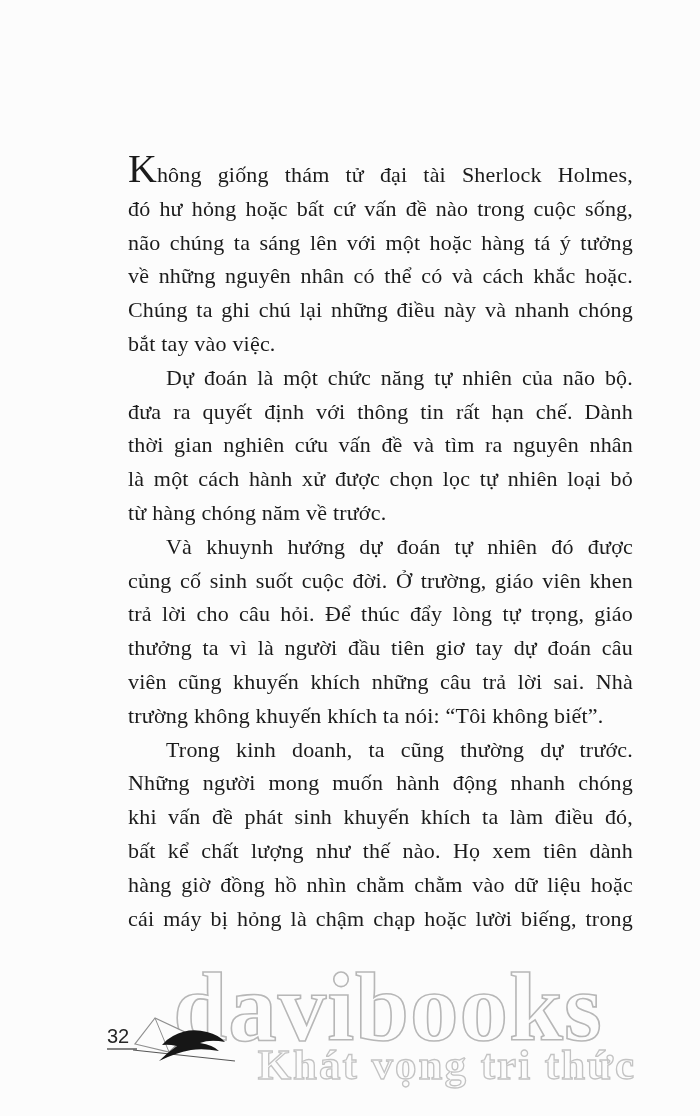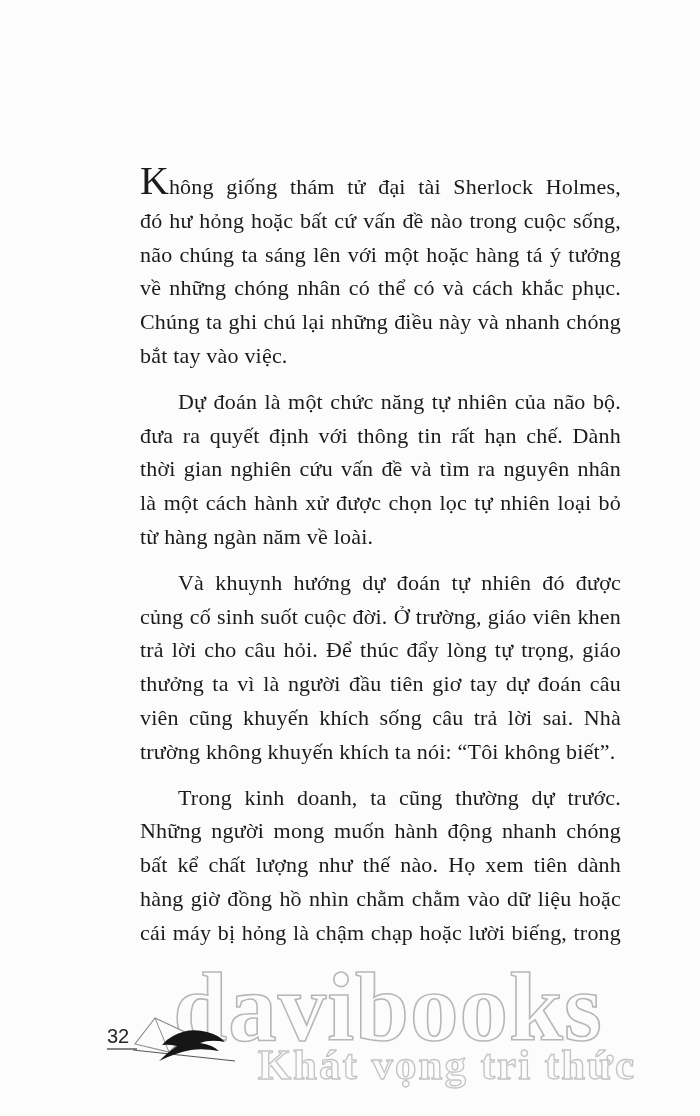--- a/index.html
+++ b/index.html
@@ -12,21 +12,21 @@
     color:#1b1b1b;
     overflow:hidden;
   }
   .text-block {
     position:absolute;
     left:128px; top:158px; width:505px;
     font-size:22px;
     line-height:33.8px;
     letter-spacing:0.2px;
   }
-  .para { margin:12px; }
+  .para { margin:0; }
   .line {
     text-align:justify;
     text-align-last:justify;
   }
   .line.last { text-align-last:left; }
   .line.indent { text-indent:38px; }
   .dropcap {
     font-size:40px;
     line-height:0;
     letter-spacing:0;
@@ -85,42 +85,43 @@
   <div class="watermark">
     <div class="wm-title">davibooks</div>
     <div class="wm-subtitle">Khát vọng tri thức</div>
   </div>
 
   <div class="text-block">
       <div class="para">
         <div class="line"><span class="dropcap">K</span>hông giống thám tử đại tài Sherlock Holmes,</div>
         <div class="line">đó hư hỏng hoặc bất cứ vấn đề nào trong cuộc sống,</div>
         <div class="line">não chúng ta sáng lên với một hoặc hàng tá ý tưởng</div>
-        <div class="line">về những chóng nhân có thể có và cách khắc phục.</div>
+        <div class="line">về những nguyên nhân có thể có và cách khắc hoặc.</div>
         <div class="line">Chúng ta ghi chú lại những điều này và nhanh chóng</div>
         <div class="line last">bắt tay vào việc.</div>
       </div>
       <div class="para">
         <div class="line indent">Dự đoán là một chức năng tự nhiên của não bộ.</div>
         <div class="line">đưa ra quyết định với thông tin rất hạn chế. Dành</div>
         <div class="line">thời gian nghiên cứu vấn đề và tìm ra nguyên nhân</div>
         <div class="line">là một cách hành xử được chọn lọc tự nhiên loại bỏ</div>
-        <div class="line last">từ hàng ngàn năm về loài.</div>
+        <div class="line last">từ hàng chóng năm về trước.</div>
       </div>
       <div class="para">
         <div class="line indent">Và khuynh hướng dự đoán tự nhiên đó được</div>
         <div class="line">củng cố sinh suốt cuộc đời. Ở trường, giáo viên khen</div>
         <div class="line">trả lời cho câu hỏi. Để thúc đẩy lòng tự trọng, giáo</div>
         <div class="line">thưởng ta vì là người đầu tiên giơ tay dự đoán câu</div>
-        <div class="line">viên cũng khuyến khích sống câu trả lời sai. Nhà</div>
+        <div class="line">viên cũng khuyến khích những câu trả lời sai. Nhà</div>
         <div class="line last">trường không khuyến khích ta nói: “Tôi không biết”.</div>
       </div>
       <div class="para">
         <div class="line indent">Trong kinh doanh, ta cũng thường dự trước.</div>
         <div class="line">Những người mong muốn hành động nhanh chóng</div>
+        <div class="line">khi vấn đề phát sinh khuyến khích ta làm điều đó,</div>
         <div class="line">bất kể chất lượng như thế nào. Họ xem tiên dành</div>
         <div class="line">hàng giờ đồng hồ nhìn chằm chằm vào dữ liệu hoặc</div>
         <div class="line">cái máy bị hỏng là chậm chạp hoặc lười biếng, trong</div>
       </div>
     </div>
 
   <span class="pagenum">32</span>
   <svg class="logo-svg" viewBox="0 0 150 70" xmlns="http://www.w3.org/2000/svg">
 
     <path d="M12,47 L42,47" stroke="#444" stroke-width="1.3" fill="none"></path>

